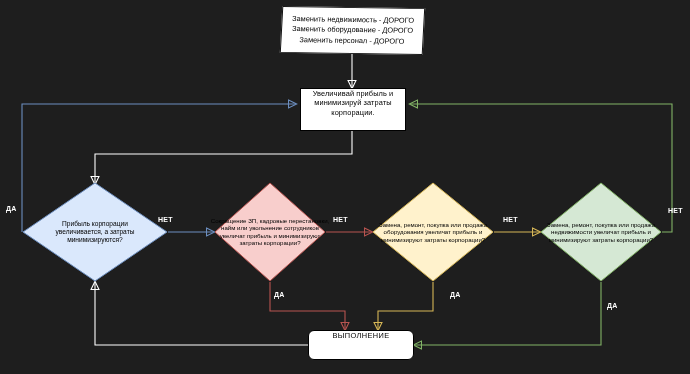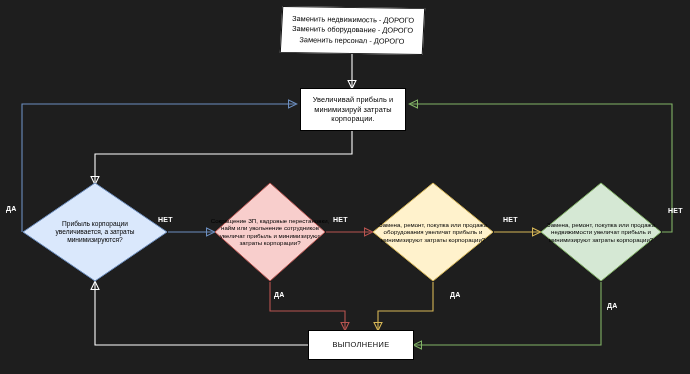--- a/index.html
+++ b/index.html
@@ -25,21 +25,20 @@
     position:absolute;
     box-sizing:border-box;
   }
 
   
   .boxnode{
     background:#ffffff;
     border:1px solid #000000;
     color:#000000;
     display:flex;
-    align-items:center;
     justify-content:center;
     text-align:center;
     line-height:1.28;
     letter-spacing:.1px;
   }
 
   
   .notecard{
     background:#ffffff;
     border:1px solid #111111;
@@ -163,21 +162,21 @@
     <div class="dlabel" style="font-size:6.1px; left:-2%; width:104%;">Замена, ремонт, покупка или продажа оборудования увеличат прибыль и минимизируют затраты корпорации?</div>
   </div>
 
   <div class="diamond" style="left:540px; top:182px; width:122px; height:100px;">
     <svg class="shape" viewBox="0 0 122 100" preserveAspectRatio="none">
       <polygon points="61,1 121,50 61,99 1,50" fill="#d5e8d4" stroke="#82b366" stroke-width="1"></polygon>
     </svg>
     <div class="dlabel" style="font-size:6.1px; left:-2%; width:104%;">Замена, ремонт, покупка или продажа недвижимости увеличат прибыль и минимизируют затраты корпорации?</div>
   </div>
 
-  <div class="node boxnode" style="left:308px; top:330px; width:106px; height:30px; font-size:7.4px; letter-spacing:.4px;">
+  <div class="node boxnode" style="left:308px; top:330px; width:106px; height:30px; font-size:7.4px; letter-spacing:.4px;border-radius:6px;">
     <span>ВЫПОЛНЕНИЕ</span>
   </div>
 
   <div class="edgelabel" style="left:6px; top:205px;">ДА</div>
 
   <div class="edgelabel" style="left:158px; top:216px;">НЕТ</div>
 
   <div class="edgelabel" style="left:274px; top:291px;">ДА</div>
 
   <div class="edgelabel" style="left:333px; top:216px;">НЕТ</div>

